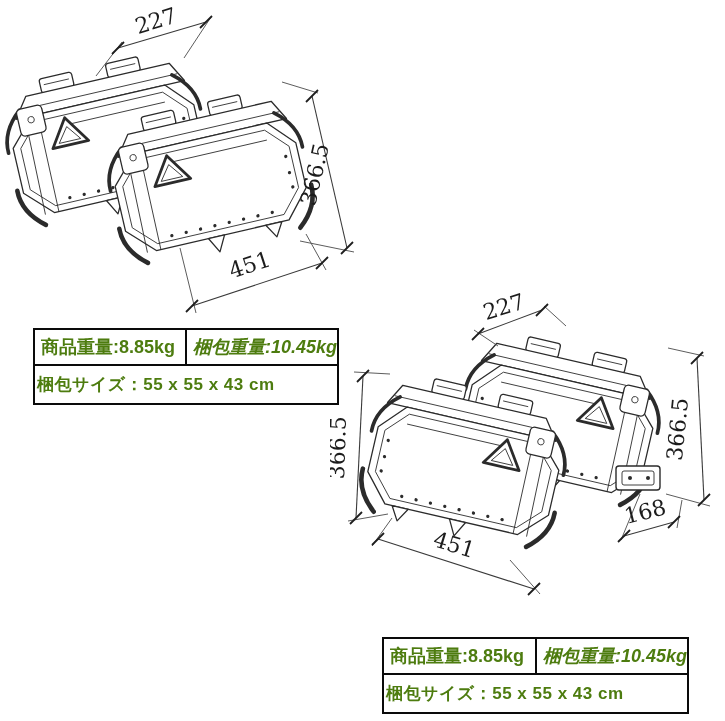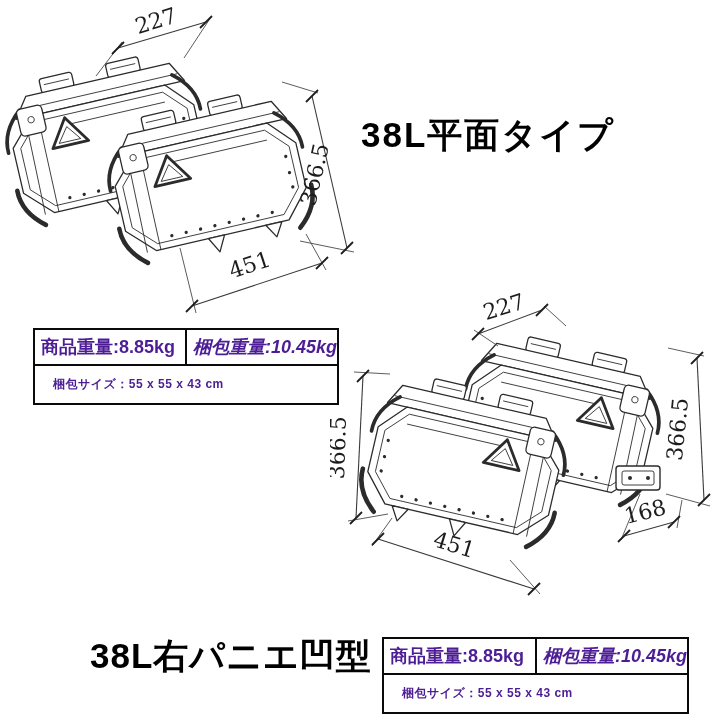--- a/index.html
+++ b/index.html
@@ -20,29 +20,29 @@
   .tick    { stroke:#1e1e1e; stroke-width:1.8; fill:none; }
   .dim     { font-family:"DejaVu Serif", serif; font-size:22px; fill:#1c1c1c; text-anchor:middle; }
   
   .big-title {
     position:absolute; color:#000; font-weight:bold; font-size:35px;
     letter-spacing:2px; white-space:nowrap; line-height:1;
   }
   
   .spec-table {
     position:absolute; border:2px solid #0a0a0a; background:#fff;
-    color:#4c1d95; font-weight:bold;
+    color:#4d7c0f; font-weight:bold;
   }
   .spec-row1 { display:flex; border-bottom:2px solid #0a0a0a; height:34px; }
   .spec-cell { display:flex; align-items:center; padding-left:6px;
                font-size:18px; white-space:nowrap; letter-spacing:0; }
   .spec-c1 { width:150px; border-right:2px solid #0a0a0a; }
   .spec-c2 { flex:1;font-style:italic; }
   .spec-row2 { display:flex; align-items:center; height:37px;
-               padding-left:18px; font-size:12px; white-space:nowrap; letter-spacing:0.5px; }
+               padding-left:2px; font-size:17px; white-space:nowrap; letter-spacing:0.5px; }
 </style>
 </head>
 <body>
 
 <div id="page">
 
   <svg class="scene" style="left:0;top:0" width="360" height="320" viewBox="0 0 360 320">
     <defs>
       <g id="caseSym">
 
@@ -109,21 +109,20 @@
 
       <line x1="180" y1="248" x2="196" y2="313" class="ext"></line>
       <line x1="306" y1="234" x2="326" y2="270" class="ext"></line>
       <line x1="192" y1="306" x2="322" y2="263" class="dimline"></line>
       <line x1="186" y1="312" x2="198" y2="300" class="tick"></line>
       <line x1="316" y1="269" x2="328" y2="257" class="tick"></line>
       <text class="dim" x="252" y="272" transform="rotate(-18 252 272)">451</text>
     </g>
   </svg>
 
-  <div class="big-title" style="left:361px; top:117px;">38L平面タイプ</div>
 
   <div class="spec-table" style="left:33px; top:328px; width:302px;">
     <div class="spec-row1">
       <div class="spec-cell spec-c1">商品重量:8.85kg</div>
       <div class="spec-cell spec-c2">梱包重量:10.45kg</div>
     </div>
     <div class="spec-row2">梱包サイズ：55 x 55 x 43 cm</div>
   </div>
 
   <svg class="scene" style="left:330px;top:280px" width="395" height="330" viewBox="0 0 395 330">
@@ -170,21 +169,20 @@
 
       <line x1="310" y1="214" x2="291" y2="260" class="ext"></line>
       <line x1="352" y1="220" x2="347" y2="248" class="ext"></line>
       <line x1="294" y1="256" x2="344" y2="242" class="dimline"></line>
       <line x1="288" y1="262" x2="300" y2="250" class="tick"></line>
       <line x1="338" y1="248" x2="350" y2="236" class="tick"></line>
       <text class="dim" x="317" y="239" transform="rotate(-14 317 239)">168</text>
     </g>
   </svg>
 
-  <div class="big-title" style="left:90px; top:638px; letter-spacing:1px;">38L右パニエ凹型</div>
 
   <div class="spec-table" style="left:382px; top:637px; width:303px;">
     <div class="spec-row1">
       <div class="spec-cell spec-c1">商品重量:8.85kg</div>
       <div class="spec-cell spec-c2">梱包重量:10.45kg</div>
     </div>
     <div class="spec-row2">梱包サイズ：55 x 55 x 43 cm</div>
   </div>
 
 </div>

